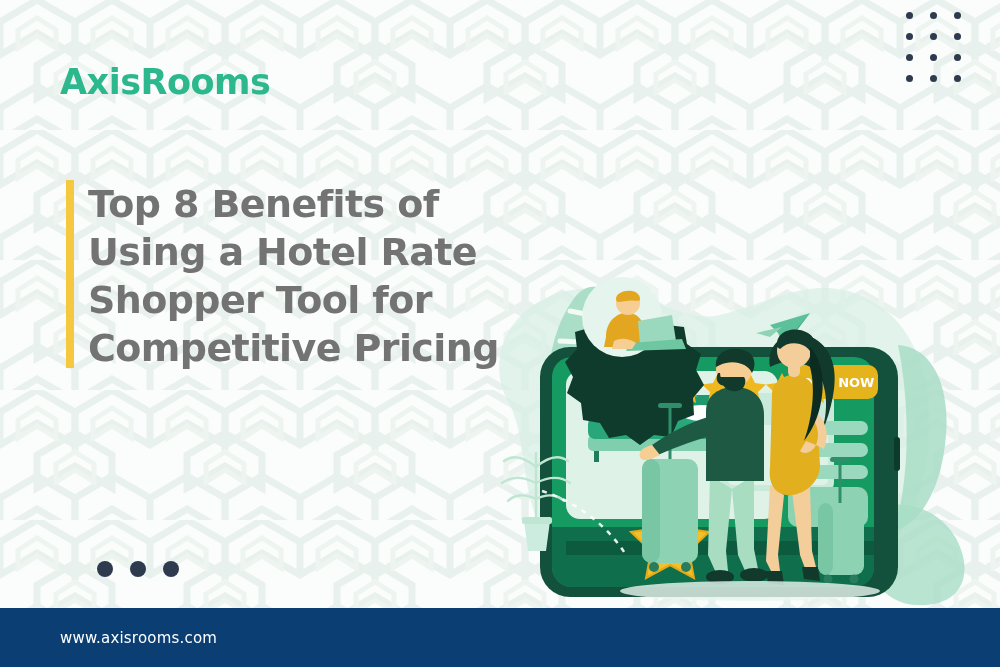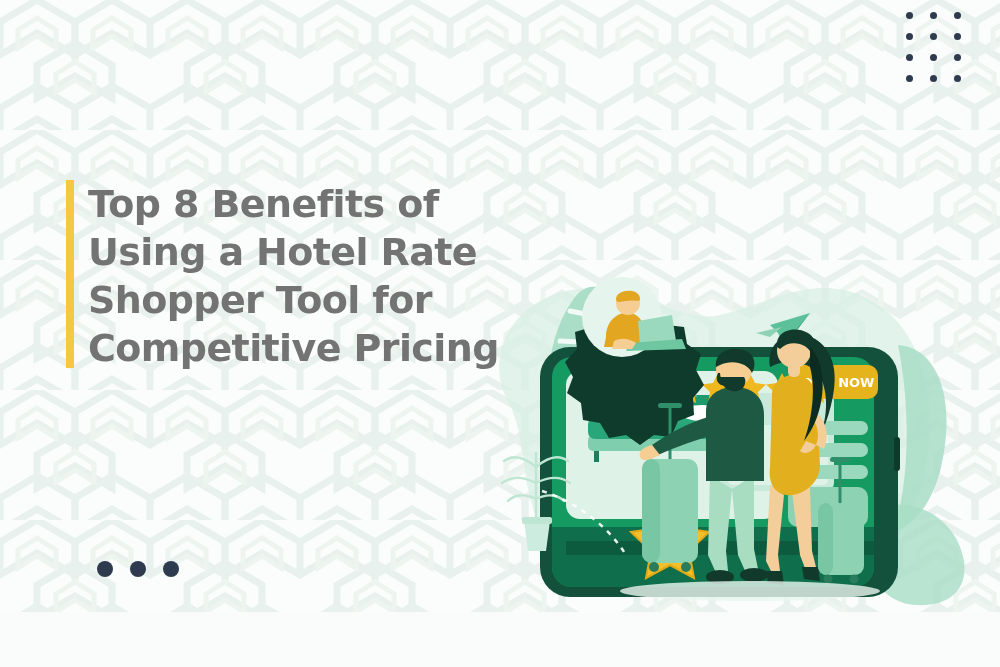--- a/index.html
+++ b/index.html
@@ -120,20 +120,21 @@
           <path d="M18 30 L37 18 L56 30 L56 48 L37 36 L18 48 Z"></path>
           <path d="M93 30 L112 18 L131 30 L131 48 L112 36 L93 48 Z"></path>
           <path d="M56 74 L75 62 L94 74 L94 92 L75 80 L56 92 Z"></path>
         </g>
       </pattern>
     </defs>
     <rect width="1000" height="612" fill="#fbfdfc"></rect>
     <rect width="1000" height="612" fill="url(#hexcube)"></rect>
   </svg>
 
+  <div class="logo">AxisRooms</div>
 
   <div class="dot-grid">
     <i></i>
       <i></i>
       <i></i>
     <i></i>
       <i></i>
       <i></i>
     <i></i>
       <i></i>
@@ -355,14 +356,17 @@
       <rect x="360" y="202" width="20" height="5" rx="2.5" fill="#2f8f6b"></rect>
       <rect x="348" y="248" width="46" height="72" rx="9" fill="#8ed2b4"></rect>
       <rect x="348" y="248" width="15" height="72" rx="9" fill="#79c6a4"></rect>
       <circle cx="358" cy="324" r="4.5" fill="#2a7d5c"></circle>
       <circle cx="384" cy="324" r="4.5" fill="#2a7d5c"></circle>
     </g>
 
     <ellipse cx="280" cy="336" rx="130" ry="10" fill="#eaf6f0" opacity="0.8"></ellipse>
   </svg>
 
+  <div class="footer">
+    <span class="footer-url">www.axisrooms.com</span>
+  </div>
 
 </div>
 
 </body></html>

